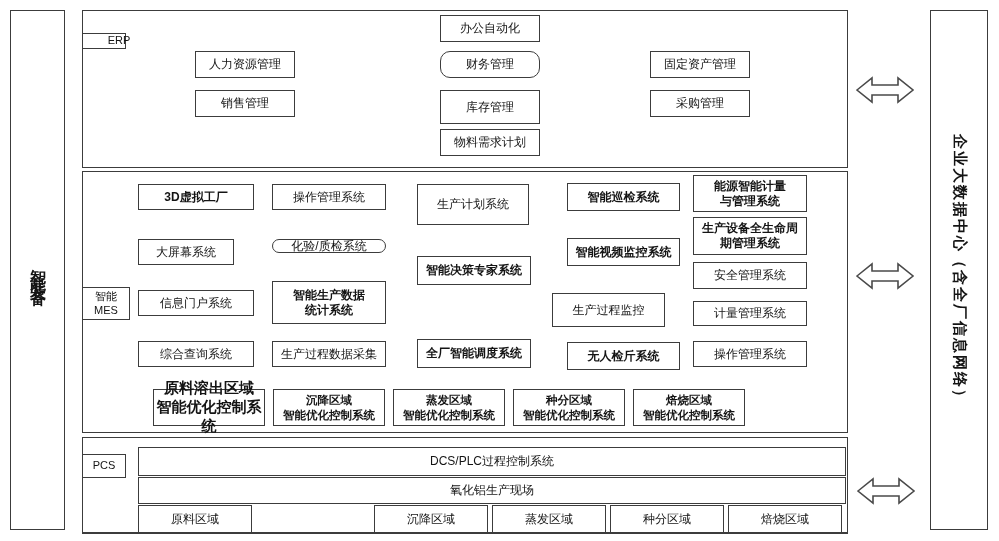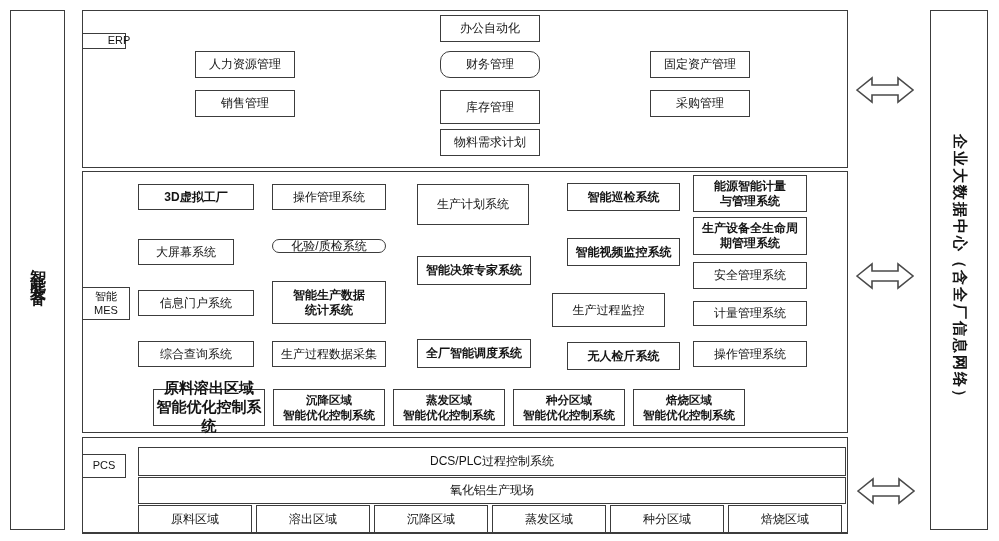--- a/index.html
+++ b/index.html
@@ -78,21 +78,20 @@
   <div class="box bold" style="left:393px;top:389px;width:112px;height:37px;font-size:11.5px;">蒸发区域
 智能优化控制系统</div>
   <div class="box bold" style="left:513px;top:389px;width:112px;height:37px;font-size:11.5px;">种分区域
 智能优化控制系统</div>
   <div class="box bold" style="left:633px;top:389px;width:112px;height:37px;font-size:11.5px;">焙烧区域
 智能优化控制系统</div>
 
   <div class="box wide" style="left:138px;top:447px;width:708px;height:29px;">DCS/PLC过程控制系统</div>
   <div class="box wide" style="left:138px;top:477px;width:708px;height:27px;">氧化铝生产现场</div>
   <div class="box" style="left:138px;top:505px;width:114px;height:28px;">原料区域</div>
-  <div class="box" style="left:256px;top:505px;width:114px;height:28px;">溶出区域</div>
   <div class="box" style="left:374px;top:505px;width:114px;height:28px;">沉降区域</div>
   <div class="box" style="left:492px;top:505px;width:114px;height:28px;">蒸发区域</div>
   <div class="box" style="left:610px;top:505px;width:114px;height:28px;">种分区域</div>
   <div class="box" style="left:728px;top:505px;width:114px;height:28px;">焙烧区域</div>
 
   <svg class="arrow" style="left:855px;top:75px;" viewBox="0 0 60 30">
     <path d="M2,15 L17,3 L17,10 L43,10 L43,3 L58,15 L43,27 L43,20 L17,20 L17,27 Z" fill="#ffffff" stroke="#4a4a4a" stroke-width="1.6" stroke-linejoin="miter"></path>
   </svg>
   <svg class="arrow" style="left:855px;top:261px;" viewBox="0 0 60 30">
     <path d="M2,15 L17,3 L17,10 L43,10 L43,3 L58,15 L43,27 L43,20 L17,20 L17,27 Z" fill="#ffffff" stroke="#4a4a4a" stroke-width="1.6" stroke-linejoin="miter"></path>

